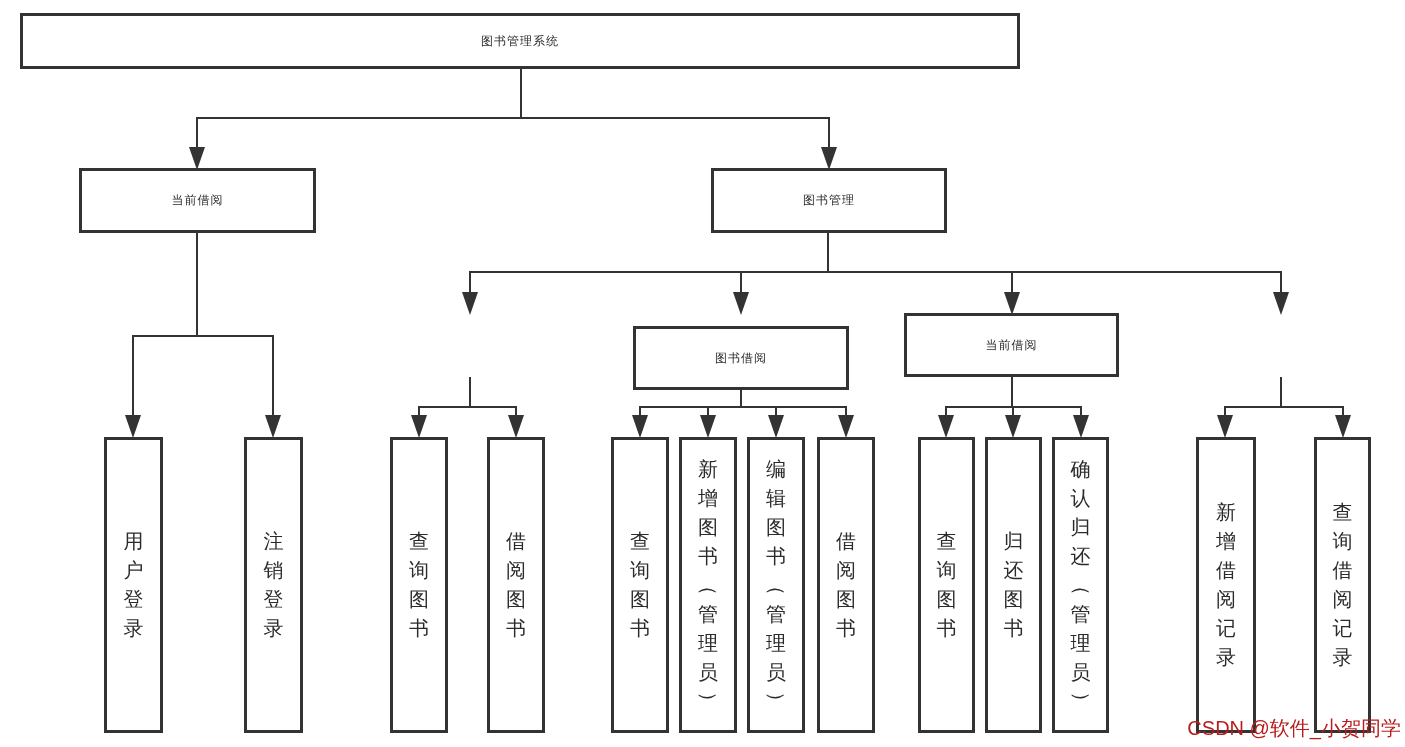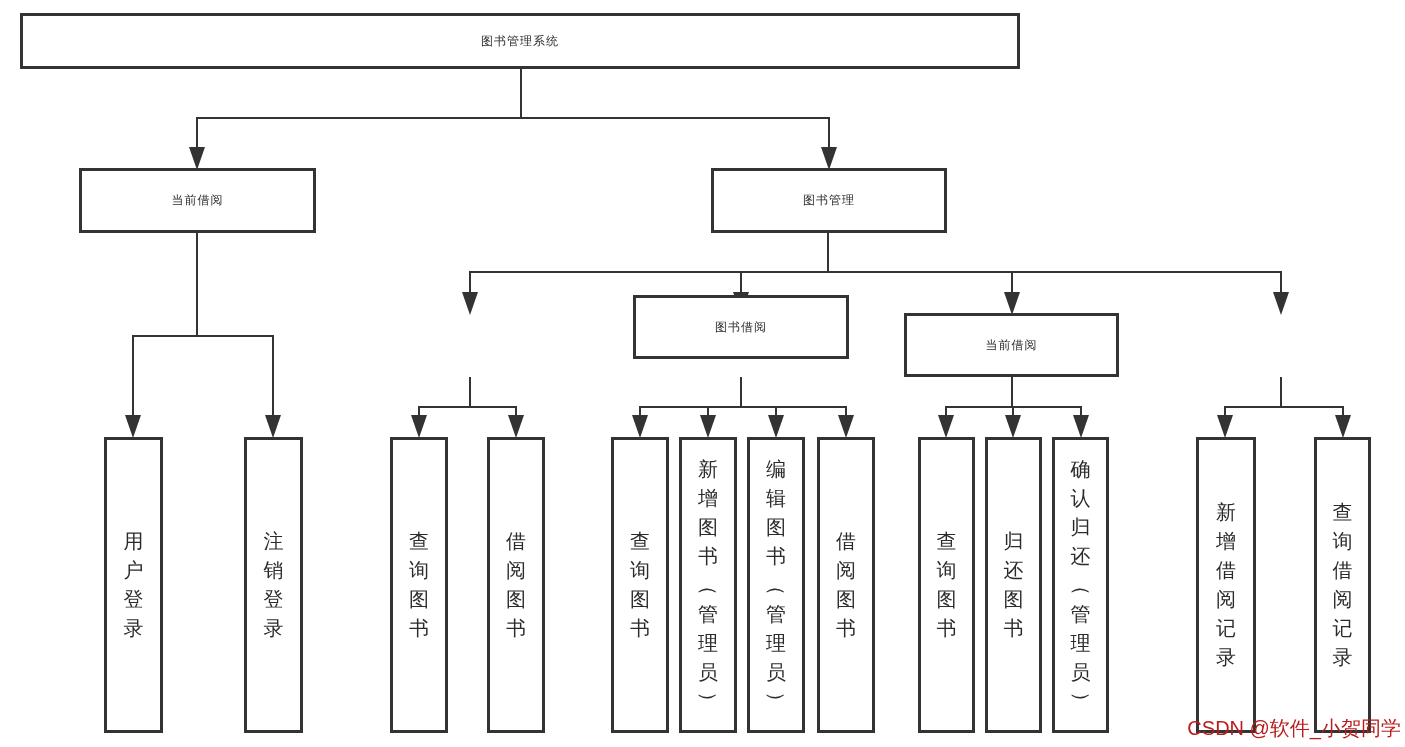--- a/index.html
+++ b/index.html
@@ -91,21 +91,21 @@
     <span>图书管理系统</span>
   </div>
 
   <div class="node h" style="left:79px;top:168px;width:237px;height:65px">
     <span>当前借阅</span>
   </div>
   <div class="node h" style="left:711px;top:168px;width:236px;height:65px">
     <span>图书管理</span>
   </div>
 
-  <div class="node h" style="left:633px;top:295px;width:216px;height:64px">
+  <div class="node h" style="left:633px;top:326px;width:216px;height:64px">
     <span>图书借阅</span>
   </div>
   <div class="node h" style="left:904px;top:313px;width:215px;height:64px">
     <span>当前借阅</span>
   </div>
 
   <div class="node" style="left:104px;top:437px;width:59px;height:296px">
     <div class="v-label">
         <span>用</span>
         <span>户</span>

